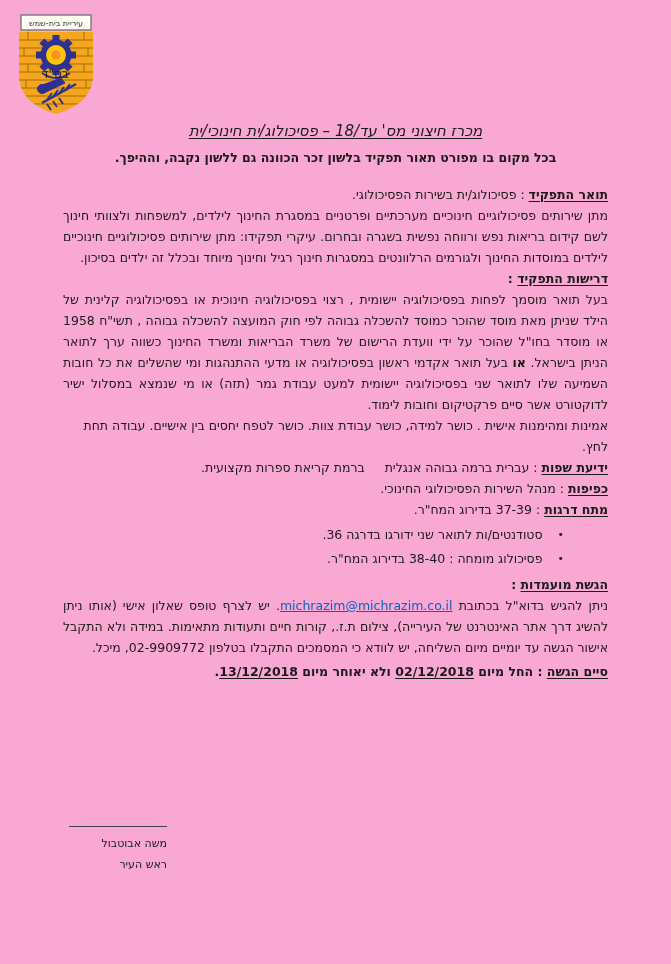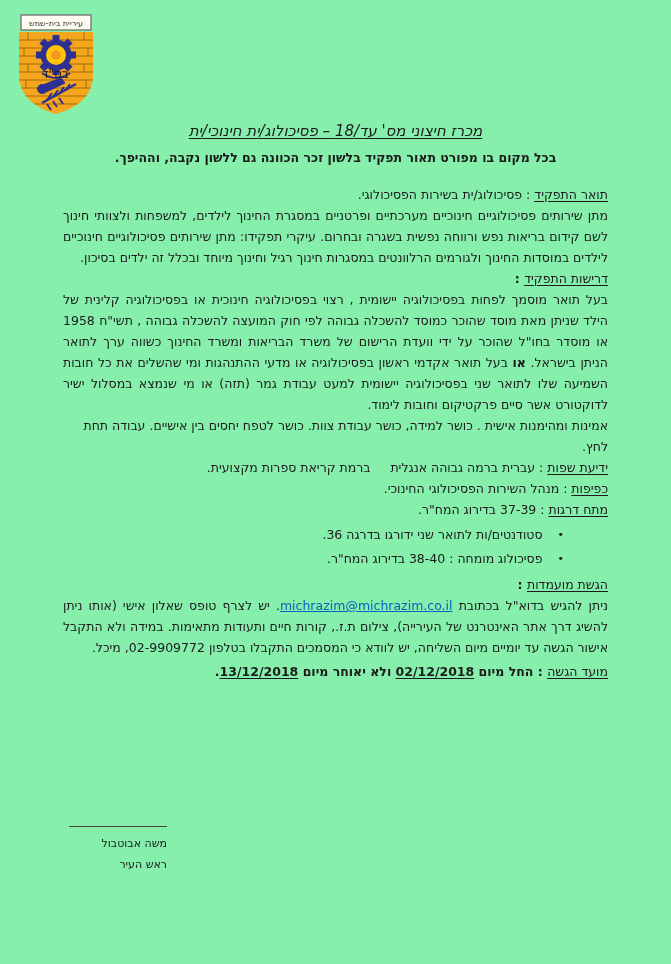--- a/index.html
+++ b/index.html
@@ -1,21 +1,21 @@
 <!DOCTYPE html>
 <html lang="he"><head>
 <meta charset="utf-8">
 <style>
   * { box-sizing: border-box; }
   html, body { margin: 0; padding: 0; background: #ffffff; }
   .page {
     position: relative;
     width: 671px;
     height: 964px;
-    background: #86efac;
+    background: #f9a8d4;
     font-family: "DejaVu Sans", sans-serif;
     color: #1b1b1b;
     direction: rtl;
     overflow: hidden;
   }
   .bsd {
     position: absolute;
     top: 67px;
     left: 42px;
     font-size: 12px;
@@ -48,21 +48,21 @@
   }
   .docbody {
     margin-top: 18px;
     font-size: 12.5px;
     line-height: 21px;
     text-align: right;
   }
   .row { margin: 0; }
   .para { text-align: justify; margin: 0; }
   .label {
-    font-weight: normal;
+    font-weight: bold;
     text-decoration: underline;
     text-underline-offset: 2px;
     margin-top: 16px;
   }
   .bold-colon { font-weight: bold; }
   .or-bold { font-weight: bold; }
   .pre { white-space: pre-wrap; }
   .bullets { padding: 3px 44px 3px 0; }
   .bullet { display: flex; gap: 15px; line-height: 24px; align-items: flex-start; }
   .dot { font-size: 11px; line-height: 24px; }
@@ -190,21 +190,21 @@
       </div>
 
       <div class="row">
         <span class="label">הגשת מועמדות</span><span class="bold-colon"> :</span>
       </div>
       <div class="para">
         <span>ניתן להגיש בדוא"ל בכתובת </span><a class="email-link">michrazim@michrazim.co.il</a><span>. יש לצרף טופס שאלון אישי (אותו ניתן להשיג דרך אתר האינטרנט של העירייה), צילום ת.ז., קורות חיים ותעודות מתאימות. במידה ולא התקבל אישור הגשה עד יומיים מיום השליחה, יש לוודא כי המסמכים התקבלו בטלפון 02-9909772, מיכל.</span>
       </div>
 
       <div class="deadline">
-        <span class="label">מועד הגשה</span><span> : החל מיום </span><span class="u-date">02/12/2018</span><span> ולא יאוחר מיום </span><span class="u-date">13/12/2018</span><span>.</span>
+        <span class="label">סיים הגשה</span><span> : החל מיום </span><span class="u-date">02/12/2018</span><span> ולא יאוחר מיום </span><span class="u-date">13/12/2018</span><span>.</span>
       </div>
 
     </div>
   </div>
 
   <div class="sig">
     <div class="sig-line"></div>
     <div class="sig-name">משה אבוטבול</div>
     <div class="sig-role">ראש העיר</div>
   </div>

